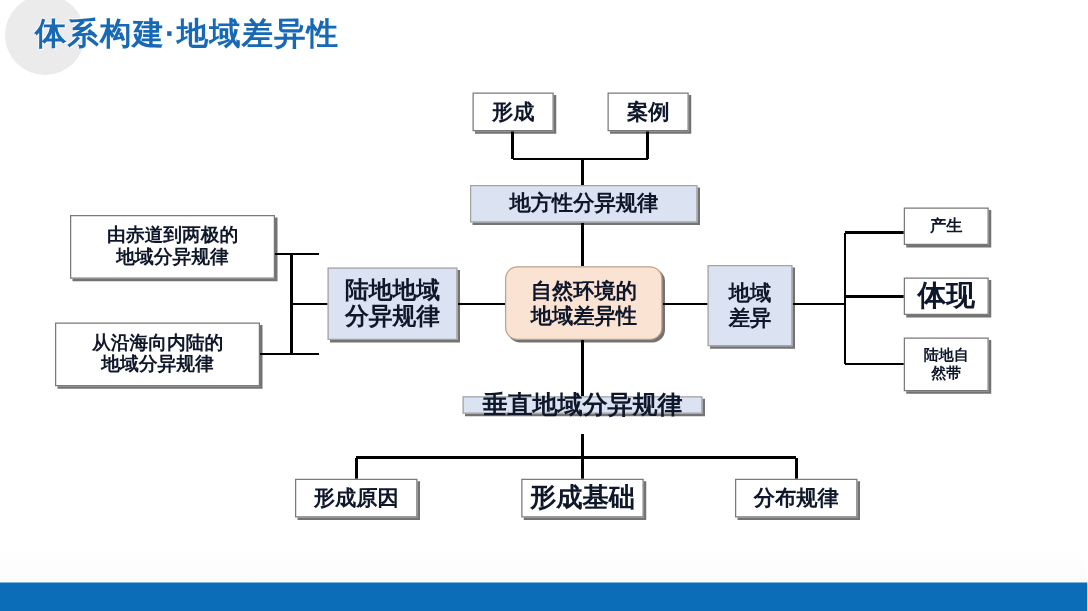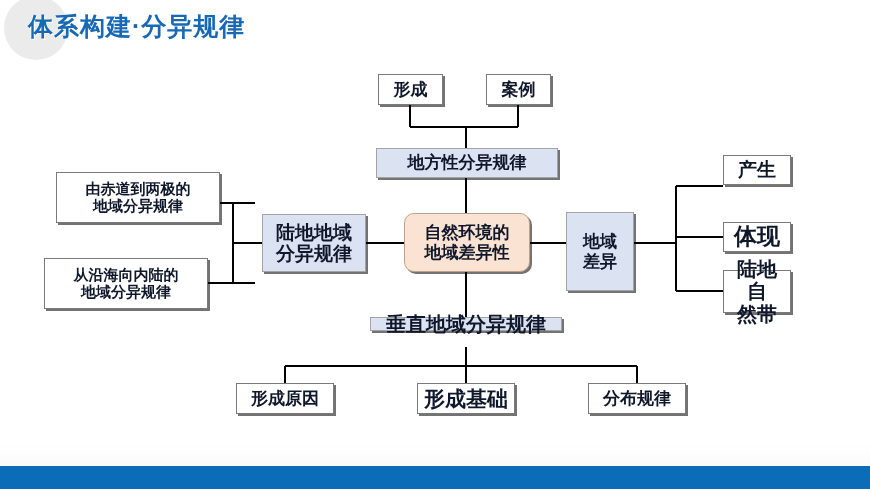--- a/index.html
+++ b/index.html
@@ -110,21 +110,21 @@
     padding: 0 4px;
     white-space: pre-line;
   }
 </style>
 </head>
 <body>
 
 <div id="slide">
 
   <div id="header-circle"></div>
-  <div id="header-title">体系构建·分异规律</div>
+  <div id="header-title">体系构建·地域差异性</div>
 
   <div id="diagram">
 
     <svg id="connectors" viewBox="0 0 870 489" xmlns="http://www.w3.org/2000/svg">
       <g stroke="#000000" stroke-width="2" fill="none" shape-rendering="crispEdges">
 
         <line x1="410" y1="105" x2="410" y2="127"></line>
         <line x1="518" y1="105" x2="518" y2="127"></line>
         <line x1="410" y1="127" x2="518" y2="127"></line>
 
@@ -185,32 +185,32 @@
     <div class="node blue" style="left:262px; top:214px; width:104px; height:58px; font-size:19px;">
       <span class="label">陆地地域
 分异规律</span>
     </div>
 
     <div class="node peach" style="left:404px; top:213px; width:126px; height:59px; font-size:17px;border-radius:10px;">
       <span class="label">自然环境的
 地域差异性</span>
     </div>
 
-    <div class="node blue" style="left:566px; top:212px; width:68px; height:79px; font-size:17px;">
+    <div class="node blue" style="left:566px; top:212px; width:68px; height:65px; font-size:17px;">
       <span class="label">地域
 差异</span>
     </div>
 
-    <div class="node plain" style="left:723px; top:155px; width:68px; height:30px; font-size:19px;">
+    <div class="node plain" style="left:723px; top:166px; width:68px; height:30px; font-size:13px;">
       <span class="label">产生</span>
     </div>
     <div class="node plain" style="left:723px; top:222px; width:68px; height:30px; font-size:23px;">
       <span class="label">体现</span>
     </div>
-    <div class="node plain" style="left:723px; top:270px; width:68px; height:43px; font-size:20px;text-align:center;">
+    <div class="node plain" style="left:723px; top:270px; width:68px; height:43px; font-size:12px;text-align:center;">
       <span class="label">陆地自
 然带</span>
     </div>
 
     <div class="node blue" style="left:370px; top:317px; width:192px; height:14px; font-size:20px;">
       <span class="label">垂直地域分异规律</span>
     </div>
 
     <div class="node plain" style="left:236px; top:383px; width:98px; height:31px; font-size:17px;">
       <span class="label">形成原因</span>

